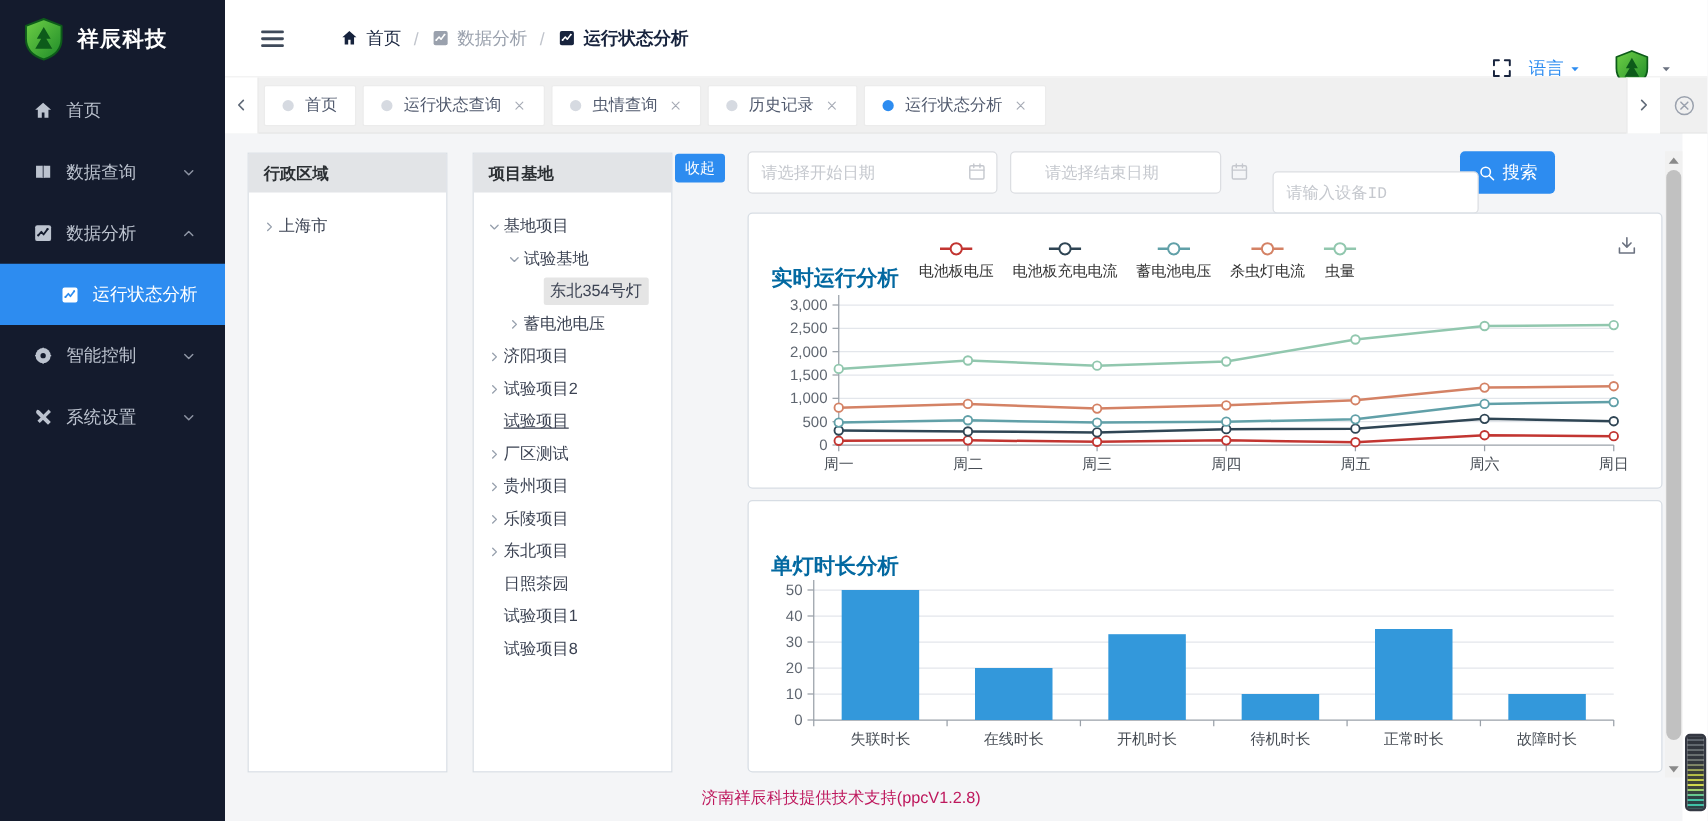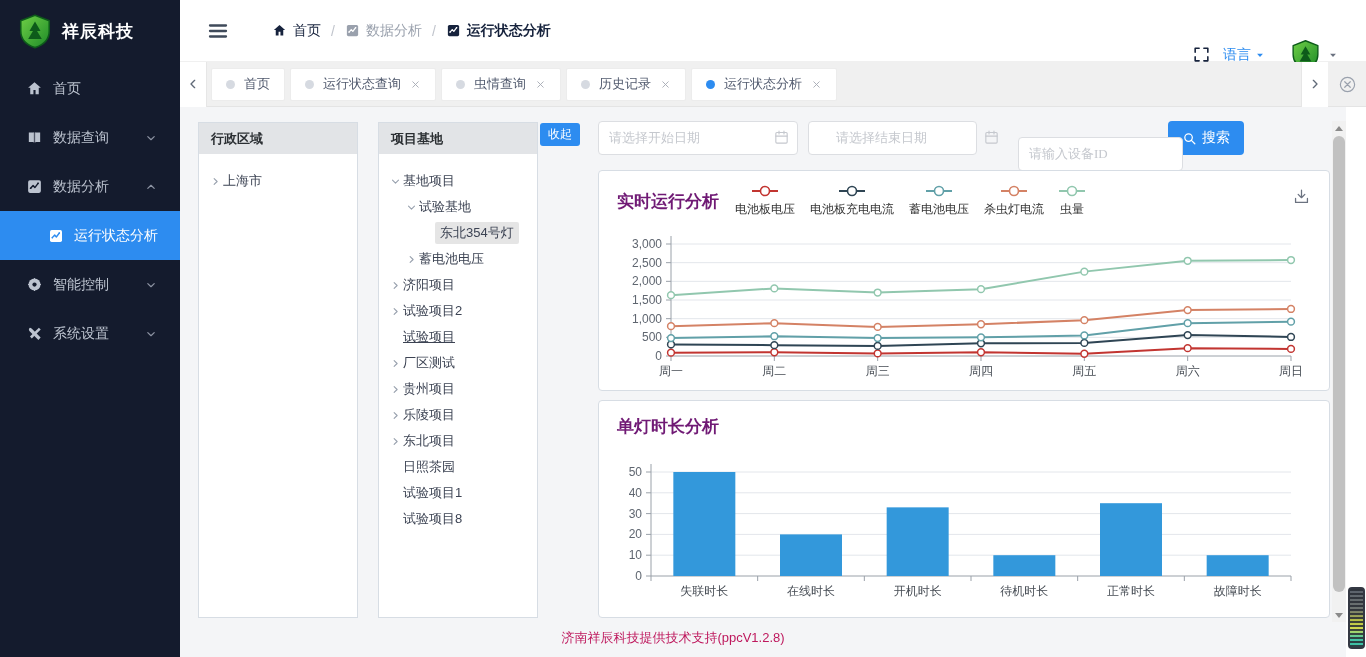--- a/index.html
+++ b/index.html
@@ -49,31 +49,31 @@
   .panel-head { height:31px; background:#e2e4e7; display:flex; align-items:center; padding-left:12px; font-weight:bold; color:#2b2f33; }
   .tree { padding-top:14px; }
   .tree-row { height:26px; display:flex; align-items:center; cursor:pointer; color:#3c4353; font-size:13px; }
   .tree-row .tchev { width:16px; display:inline-flex; justify-content:center; color:#97a0ad; flex:none; }
   .tree-label.sel { background:#e5e5e5; padding:2px 5px; border-radius:2px; }
 
   .collapse-btn { position:absolute; left:360px; top:16px; background:#2d8cf0; color:#fff; border:none; border-radius:3px; font-size:12px; padding:3px 8px; cursor:pointer; font-family:inherit; }
 
   .filters { position:absolute; left:418px; top:14px; display:flex; gap:10px; }
   .f-input { position:relative; }
-  .f-input input { height:34px; border:1px solid #dcdee2; border-radius:4px; padding:0 28px 0 10px; font-size:13px; color:#515a6e; outline:none; font-family:Liberation Serif, serif; background:#fff; }
+  .f-input input { height:34px; border:1px solid #dcdee2; border-radius:4px; padding:0 28px 0 10px; font-size:13px; color:#515a6e; outline:none; font-family:Liberation Mono, monospace; background:#fff; }
   .f-input input::placeholder { color:#c5c8ce; }
   .f-input .suffix { position:absolute; right:8px; top:8px; color:#c5c8ce; }
   .f-input.no-suffix input { padding-right:10px; }
   .search-btn { height:34px; width:76px; background:#2d8cf0; border:none; border-radius:4px; color:#fff; font-size:14px; display:flex; align-items:center; justify-content:center; gap:5px; cursor:pointer; font-family:inherit; }
 
   .card { position:absolute; left:418px; width:732px; background:#fff; border:1px solid #d7dde4; border-radius:4px; }
   .card.line-card { top:63px; height:221px; }
   .card.bar-card { top:293px; height:218px; }
   .card-head { position:absolute; left:18px; top:14px; right:18px; display:flex; align-items:center; gap:16px; }
-  .card-title { font-size:17px; font-weight:bold; color:#701a75; white-space:nowrap; }
+  .card-title { font-size:17px; font-weight:bold; color:#0369a1; white-space:nowrap;margin-top:26px; }
   .legend { display:flex; align-items:center; gap:15px; }
   .legend-item { display:flex; align-items:center; gap:4px; font-size:12px; color:#333; cursor:pointer;flex-direction:column; }
   .download { position:absolute; right:0; top:2px; color:#6b7280; cursor:pointer; }
   .chart-svg { position:absolute; inset:0; }
 
   .footer { position:absolute; left:0; right:200px; bottom:10px; text-align:center; color:#be185d; font-size:13px; }
 
   
   .vscroll { position:absolute; right:20px; top:14px; width:14px; height:501px; background:#f1f1f1; }
   .vscroll .arrow { position:absolute; left:0; width:14px; height:14px; display:flex; align-items:center; justify-content:center; cursor:pointer; }

